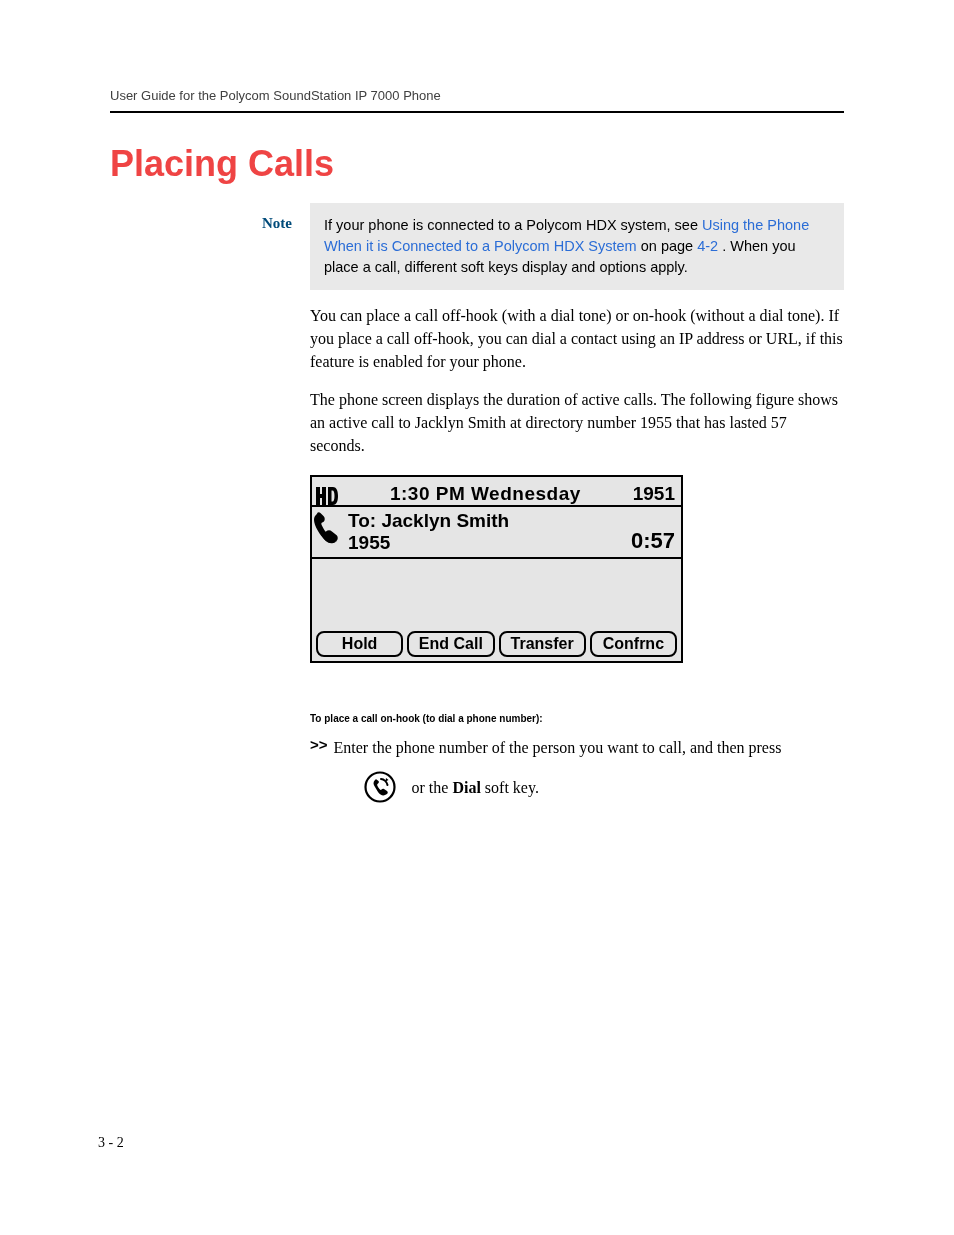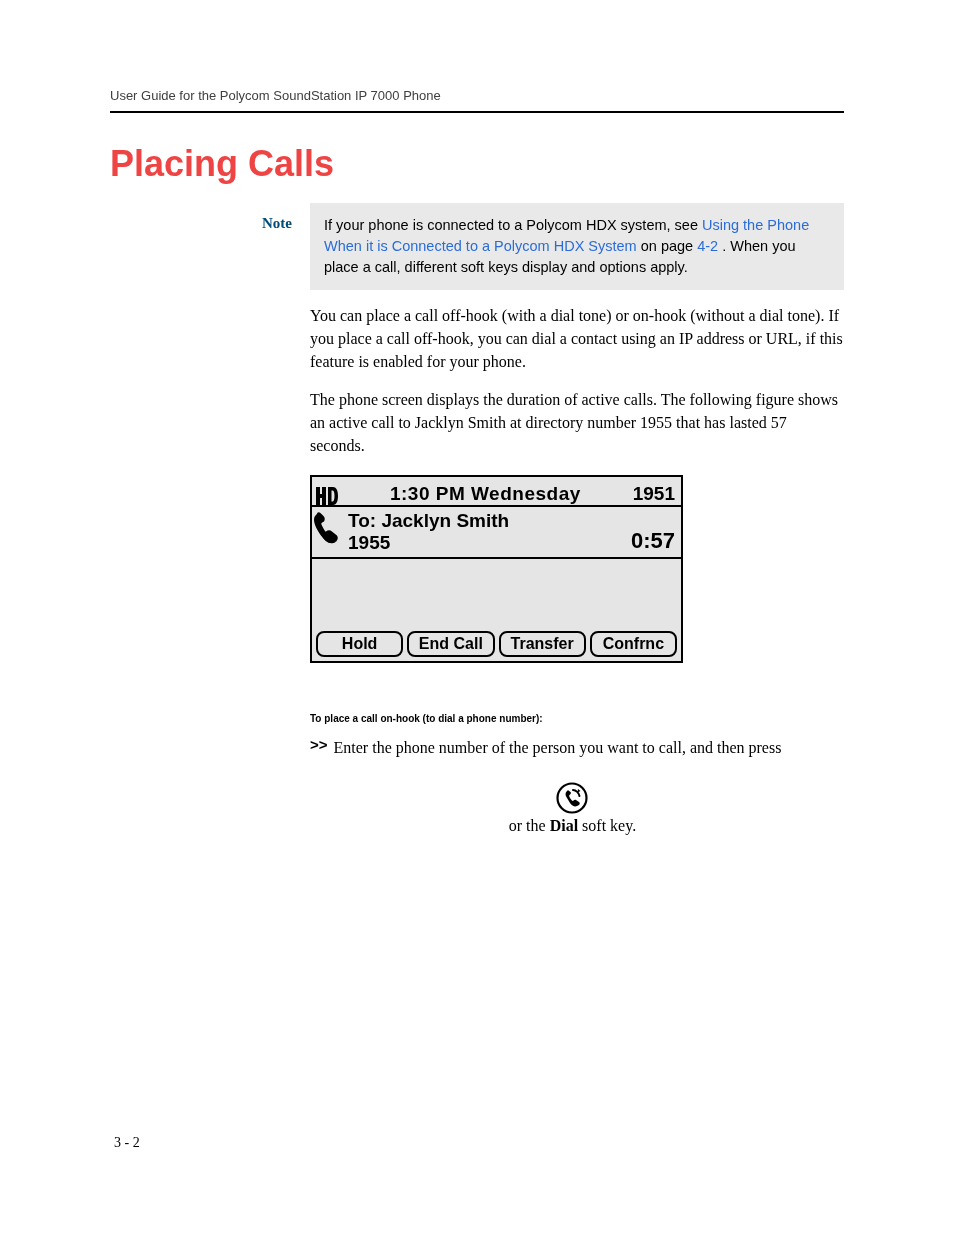--- a/index.html
+++ b/index.html
@@ -181,34 +181,33 @@
       font-size: 15px;
       flex-shrink: 0;
     }
     .step-body {
       font-size: 16px;
       line-height: 1.45;
     }
     .inline-btn-row {
       display: flex;
       align-items: center;
-      gap: 0;
-      margin-top: 23px;
+      gap: 16px;
+      margin-top: 12px;
       margin-left: 30px;
-      flex-direction: column;
     }
     .dial-btn {
       width: 32px;
       height: 32px;
       flex-shrink: 0;
     }
     .page-num {
       position: absolute;
       bottom: 84px;
-      left: 114px;
+      left: 98px;
       font-size: 14px;
     }
   </style>
 </head>
 <body>
 
 <div class="page">
   <div class="header-text">User Guide for the Polycom SoundStation IP 7000 Phone</div>
   <hr class="header-rule">
 

